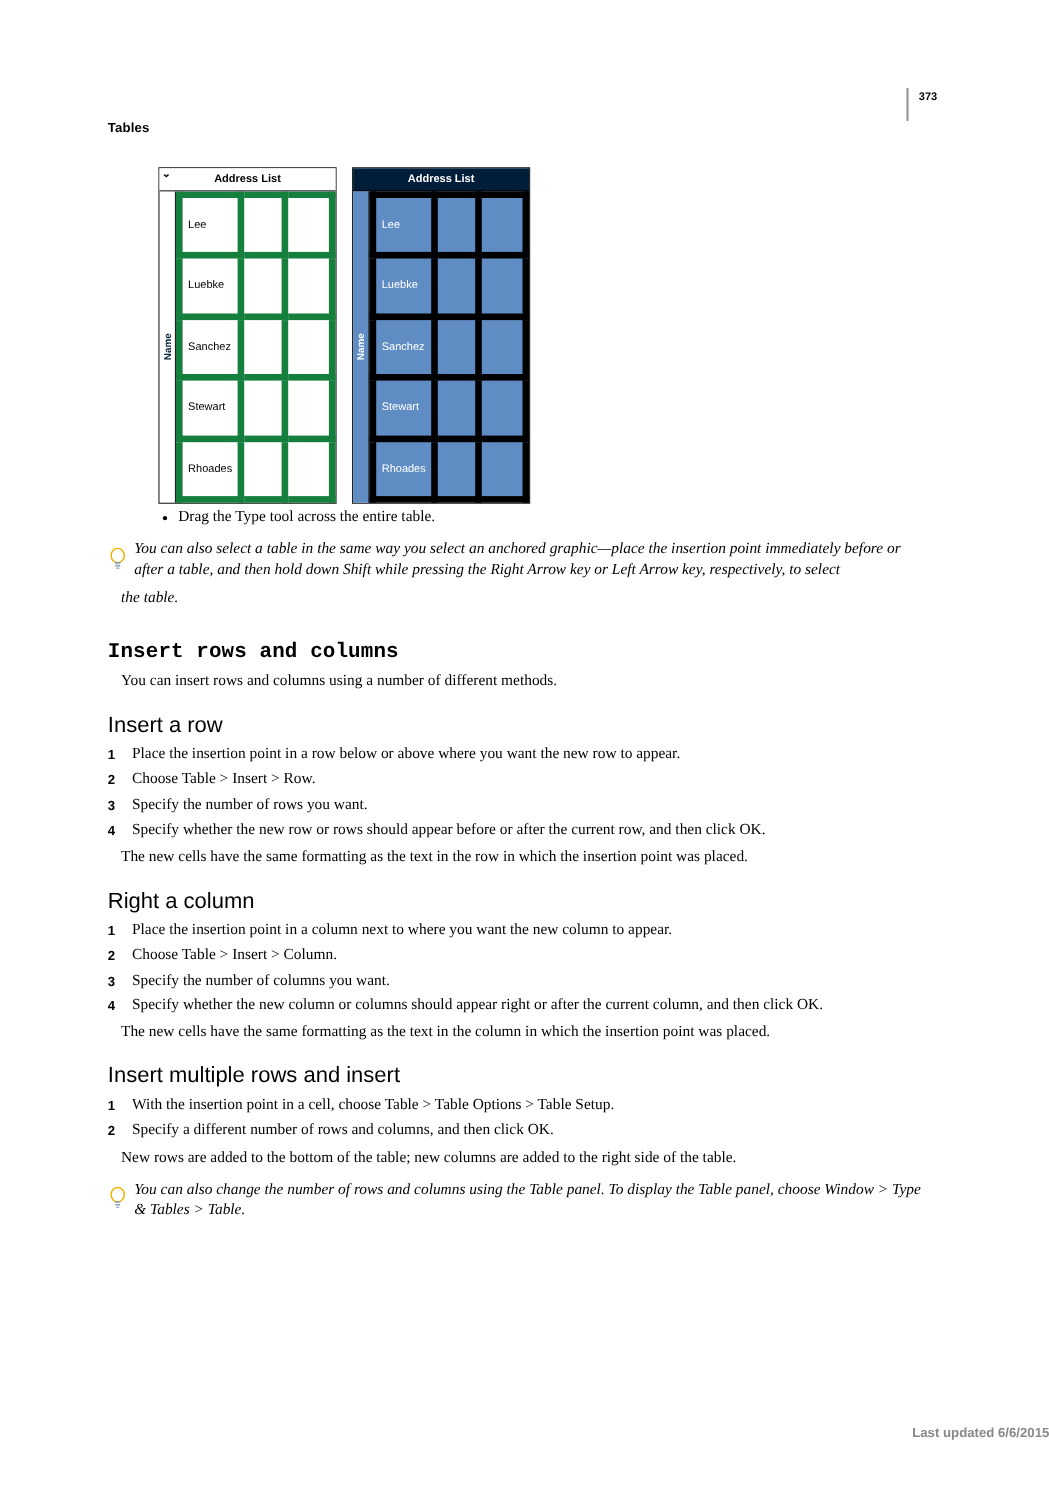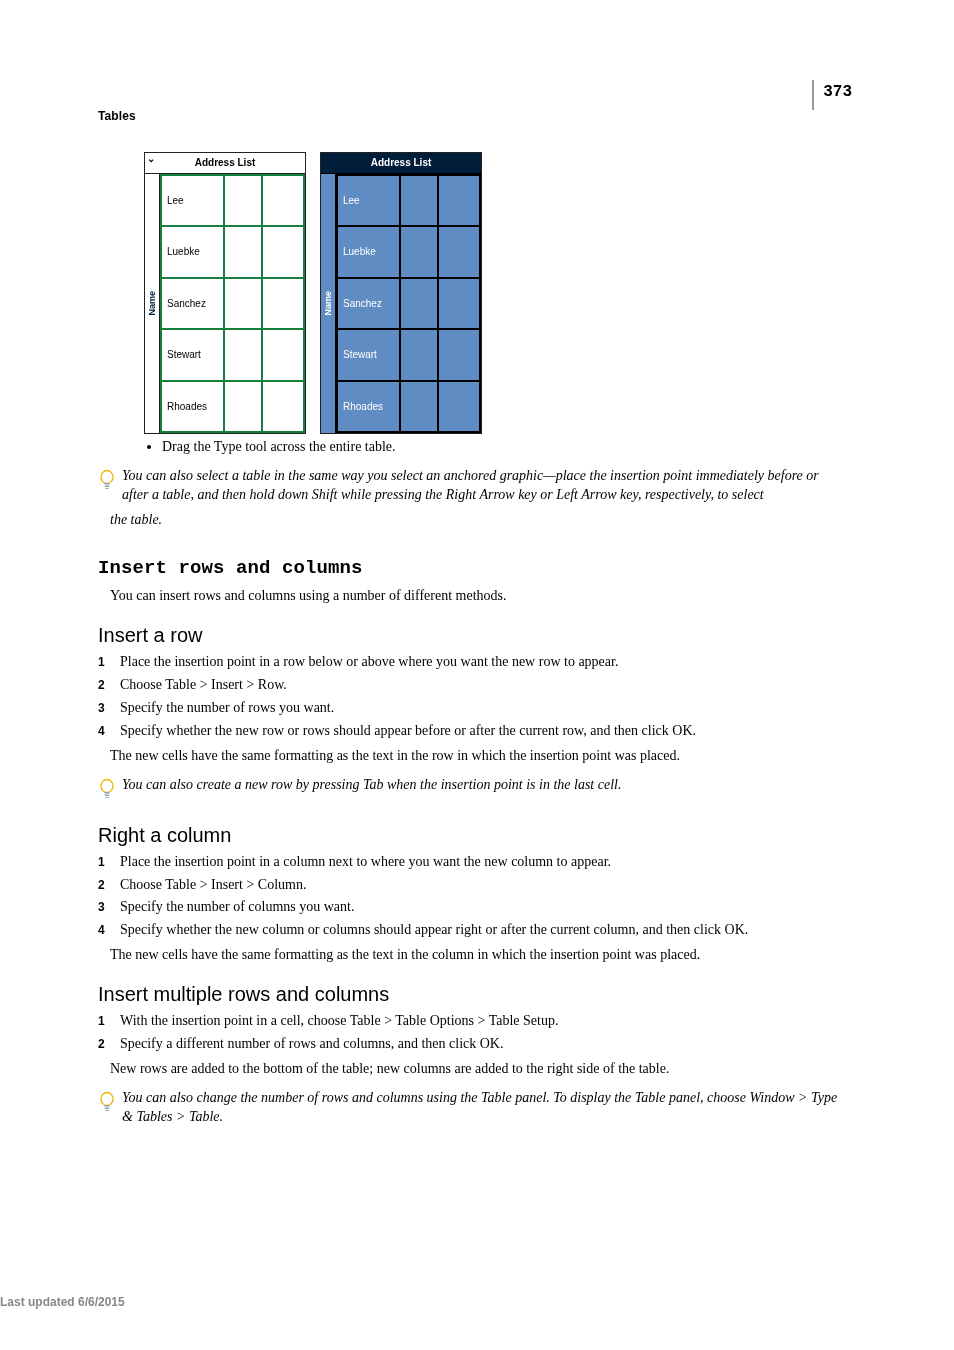--- a/index.html
+++ b/index.html
@@ -1,52 +1,52 @@
 <!DOCTYPE html>
 <html><head>
 <meta charset="utf-8">
 <style>
   html,body{margin:0;padding:0;background:#fff;color:#000}
   body{font-family:"Minion Pro","Times New Roman",Georgia,serif;font-size:14px;line-height:1.35}
   .page{position:relative;width:954px;height:1350px;margin:0 auto;box-sizing:border-box;padding:108px 110px 40px 98px}
   .running-head{font-family:"Myriad Pro","Segoe UI",Arial,sans-serif;font-weight:700;font-size:12px;letter-spacing:.01em}
   .page-number-box{position:absolute;top:80px;right:102px}
   .pn-rule{border-left:2px solid #999;height:30px;display:inline-block;vertical-align:top;margin-right:6px}
-  .pn{font-family:Liberation Mono, monospace;font-weight:700;font-size:16px;display:inline-block;vertical-align:top;margin-top:2px}
+  .pn{font-family:Liberation Sans, sans-serif;font-weight:700;font-size:10px;display:inline-block;vertical-align:top;margin-top:2px}
   .figure-area{margin:28px 0 4px 46px}
   .addr-tables{display:flex;gap:14px}
   .addr-card{width:160px;border:1px solid #222;font-family:"Myriad Pro","Segoe UI",Arial,sans-serif;font-size:10px}
   .addr-card.light .addr-title{background:#fff;font-weight:700;text-align:center;padding:3px 0;border-bottom:1px solid #222;position:relative}
   .addr-card.light .chev{position:absolute;left:2px;top:-1px;font-size:10px}
   .addr-card.dark .addr-title{background:#001d3a;color:#fff;font-weight:700;text-align:center;padding:3px 0;border-bottom:1px solid #000}
   .addr-body{display:flex}
   .side-label{border-right:1px solid #222;width:14px;display:flex;align-items:center;justify-content:center}
   .side-label span{writing-mode:vertical-rl;transform:rotate(180deg);font-weight:700;font-size:9px;color:#001d3a}
   .addr-rows{flex:1}
   .addr-rows table{width:100%;border-collapse:collapse}
-  .addr-rows td{border:2px solid #15803d;padding:18px 5px;height:12px}
+  .addr-rows td{border:6px solid #15803d;padding:18px 5px;height:12px}
   .addr-card.dark .addr-rows td{background:#5f8cc2;color:#fff;border-color:#000}
   .addr-card.dark .side-label{background:#5f8cc2;border-right:1px solid #000}
   .addr-card.dark .side-label span{color:#fff}
   .addr-rows td.col2{width:26px}
   .addr-rows td.col3{width:30px}
   ul.simple{list-style:disc;margin:4px 0 10px 64px;padding:0}
   ul.simple li{font-family:"Minion Pro","Times New Roman",Georgia,serif;font-size:14px}
-  .tip-block{display:flex;align-items:flex-start;gap:6px;margin:4px 0 6px 0}
+  .tip-block{display:flex;align-items:center;gap:6px;margin:4px 0 6px 0}
   .tip-block .bulb{flex:0 0 18px;margin-top:2px}
   .tip-block p{margin:0;font-style:italic}
   .tip-cont{font-style:italic;margin:0 0 10px 12px}
   h2.section{font-family:Liberation Mono, monospace;font-weight:700;font-size:19px;margin:26px 0 6px 0;letter-spacing:.005em}
   p.body{margin:0 0 10px 12px}
   h3.sub{font-family:"Myriad Pro","Segoe UI",Arial,sans-serif;font-weight:400;font-size:20px;margin:16px 0 4px 0}
   ol.steps{list-style:none;margin:0 0 6px 0;padding:0}
   ol.steps>li{display:flex;align-items:flex-start;margin:4px 0}
   ol.steps .num{font-family:"Myriad Pro","Segoe UI",Arial,sans-serif;font-weight:700;font-size:12px;width:22px;flex:0 0 22px;margin-top:1px}
   ol.steps .txt{flex:1}
-  .footer{position:absolute;bottom:40px;left:0;width:100%;text-align:left;font-family:"Myriad Pro","Segoe UI",Arial,sans-serif;font-weight:700;font-size:12px;color:#888}
+  .footer{position:absolute;bottom:40px;left:0;width:100%;text-align:right;font-family:"Myriad Pro","Segoe UI",Arial,sans-serif;font-weight:700;font-size:12px;color:#888}
   svg.bulb-svg{width:18px;height:22px}
 </style>
 </head>
 <body>
 
 <div class="page">
 
   <div class="page-number-box">
     <span class="pn-rule"></span>
     <span class="pn">373</span>
@@ -173,29 +173,20 @@
     <li>
         <span class="num">3</span>
         <span class="txt">Specify the number of rows you want.</span>
       </li>
     <li>
         <span class="num">4</span>
         <span class="txt">Specify whether the new row or rows should appear before or after the current row, and then click OK.</span>
       </li>
   </ol>
   <p class="body">The new cells have the same formatting as the text in the row in which the insertion point was placed.</p>
-  <div class="tip-block">
-    <div class="bulb">
-      <svg class="bulb-svg" viewBox="0 0 18 22">
-          <ellipse cx="9" cy="8" rx="6" ry="6.5" fill="none" stroke="#f0b400" stroke-width="1.3"></ellipse>
-          <path d="M6.5 14h5v1.5h-5zM6.8 16.5h4.4v1.4h-4.4zM7.5 19h3v1h-3z" fill="#8aa0b5"></path>
-        </svg>
-    </div>
-    <p>You can also create a new row by pressing Tab when the insertion point is in the last cell.</p>
-  </div>
 
   <h3 class="sub">Right a column</h3>
   <ol class="steps">
     <li>
         <span class="num">1</span>
         <span class="txt">Place the insertion point in a column next to where you want the new column to appear.</span>
       </li>
     <li>
         <span class="num">2</span>
         <span class="txt">Choose Table &gt; Insert &gt; Column.</span>
@@ -204,21 +195,21 @@
         <span class="num">3</span>
         <span class="txt">Specify the number of columns you want.</span>
       </li>
     <li>
         <span class="num">4</span>
         <span class="txt">Specify whether the new column or columns should appear right or after the current column, and then click OK.</span>
       </li>
   </ol>
   <p class="body">The new cells have the same formatting as the text in the column in which the insertion point was placed.</p>
 
-  <h3 class="sub">Insert multiple rows and columns</h3>
+  <h3 class="sub">Insert multiple rows and insert</h3>
   <ol class="steps">
     <li>
         <span class="num">1</span>
         <span class="txt">With the insertion point in a cell, choose Table &gt; Table Options &gt; Table Setup.</span>
       </li>
     <li>
         <span class="num">2</span>
         <span class="txt">Specify a different number of rows and columns, and then click OK.</span>
       </li>
   </ol>

